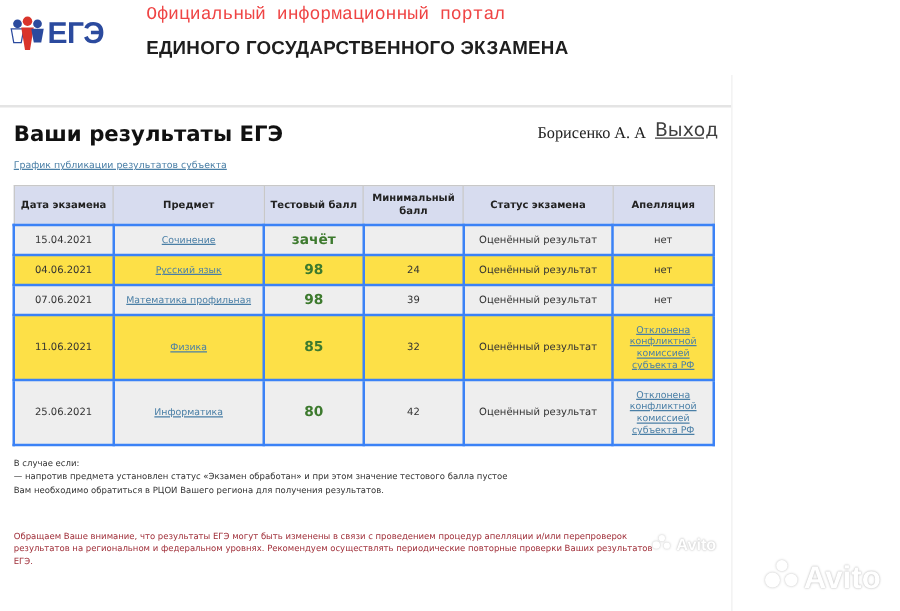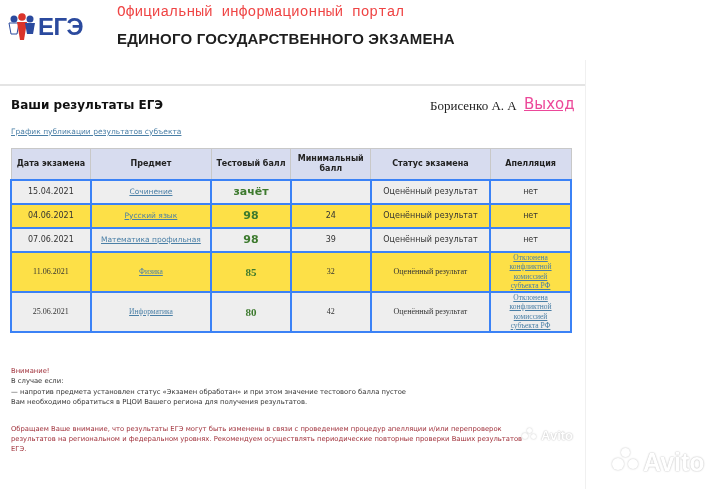--- a/index.html
+++ b/index.html
@@ -9,33 +9,33 @@
   .header { position: absolute; left: 0; top: 0; width: 720px; height: 60px; }
   .logo { position: absolute; left: 8px; top: 9px; width: 90px; height: 36px; display: flex; align-items: center; }
   .logo-figures { width: 28px; height: 30px; position: relative; }
   .logo-text { font-family: "Liberation Sans", sans-serif; font-weight: bold; font-size: 24px; color: #2b4a9e; margin-left: 2px; letter-spacing: -0.5px; }
   .portal-sub { position: absolute; left: 117px; top: 4px; font-family: Liberation Mono, monospace; font-size: 14.5px; color: #ef4444; }
   .portal-main { position: absolute; left: 117px; top: 30px; font-family: "Liberation Sans", sans-serif; font-size: 15px; font-weight: bold; color: #1e1e1e; letter-spacing: 0.2px; }
 
   .divider { position: absolute; left: 0; top: 84px; width: 585px; height: 2px; background: #e4e4e4; }
   .vline { position: absolute; left: 585px; top: 60px; width: 1px; height: 429px; background: #f0f0f0; }
 
-  .page-title { position: absolute; left: 11px; top: 98px; font-size: 12px; font-weight: bold; color: #111; }
+  .page-title { position: absolute; left: 11px; top: 98px; font-size: 17px; font-weight: bold; color: #111; }
   .user-name { position: absolute; left: 430px; top: 98px; font-family: "Liberation Serif", serif; font-size: 13px; color: #222; }
-  .logout { position: absolute; left: 524px; top: 95px; font-family: "DejaVu Sans", sans-serif; font-size: 15px; color: #ec4899; text-decoration: underline; }
+  .logout { position: absolute; left: 524px; top: 95px; font-family: "DejaVu Sans", sans-serif; font-size: 15px; color: #404040; text-decoration: underline; }
 
   .schedule-link { position: absolute; left: 11px; top: 127px; font-size: 7.5px; color: #4a7fa6; text-decoration: underline; }
 
   table.results { position: absolute; left: 10px; top: 148px; width: 562px; border-collapse: collapse; font-size: 8px; }
   table.results th { background: #d7dcef; color: #222; font-weight: bold; font-size: 8px; height: 31px; border: 1px solid #c8c8c8; text-align: center; line-height: 10px; }
   table.results td { border: 2px solid #3b82f6; text-align: center; color: #333; }
   table.results tr.row-gray td { background: #eeeeee; }
   table.results tr.row-white td { background: #fde047; }
   table.results tr.short td { height: 24px; }
-  table.results tr.tall td { height: 40px; font-family: Liberation Serif, serif; }
+  table.results tr.tall td { height: 52px; }
   .subj-link { color: #4a7fa6; text-decoration: underline; font-size: 7.5px; }
   .score { color: #3d7a2e; font-weight: bold; font-size: 11px; }
   .appeal-link { color: #4a7fa6; text-decoration: underline; font-size: 7.5px; line-height: 9.5px; display: inline-block; width: 60px; }
 
   .notice { position: absolute; left: 11px; top: 366px; font-size: 6.8px; line-height: 10.3px; color: #333; }
   .notice .attn { color: #a0303a; }
   .warning { position: absolute; left: 11px; top: 424px; width: 520px; font-size: 6.8px; line-height: 10px; color: #a0303a; }
 
   .watermark { position: absolute; font-family: "Liberation Sans", sans-serif; font-weight: bold; color: #ffffff; text-shadow: 0 0 2px #c8c8c8, 0 0 1px #bdbdbd; display: flex; align-items: flex-start; }
   .wm-small { left: 522px; top: 428px; font-size: 13px; }
@@ -128,21 +128,20 @@
       <td><a class="subj-link">Информатика</a></td>
       <td><span class="score">80</span></td>
       <td>42</td>
       <td>Оценённый результат</td>
       <td><a class="appeal-link">Отклонена конфликтной комиссией субъекта РФ</a></td>
     </tr>
   </tbody>
 </table>
 
 <div class="notice">
-  <div class="attn">Внимание!</div>
   <div>В случае если:</div>
   <div>— напротив предмета установлен статус «Экзамен обработан» и при этом значение тестового балла пустое</div>
   <div>Вам необходимо обратиться в РЦОИ Вашего региона для получения результатов.</div>
 </div>
 
 <div class="warning">Обращаем Ваше внимание, что результаты ЕГЭ могут быть изменены в связи с проведением процедур апелляции и/или перепроверок результатов на региональном и федеральном уровнях. Рекомендуем осуществлять периодические повторные проверки Ваших результатов ЕГЭ.</div>
 
 <div class="watermark wm-small">
   <span class="dots" style="width:16px;height:12px;">
     <span class="dot" style="left:0;top:5px;width:6px;height:6px;"></span>

